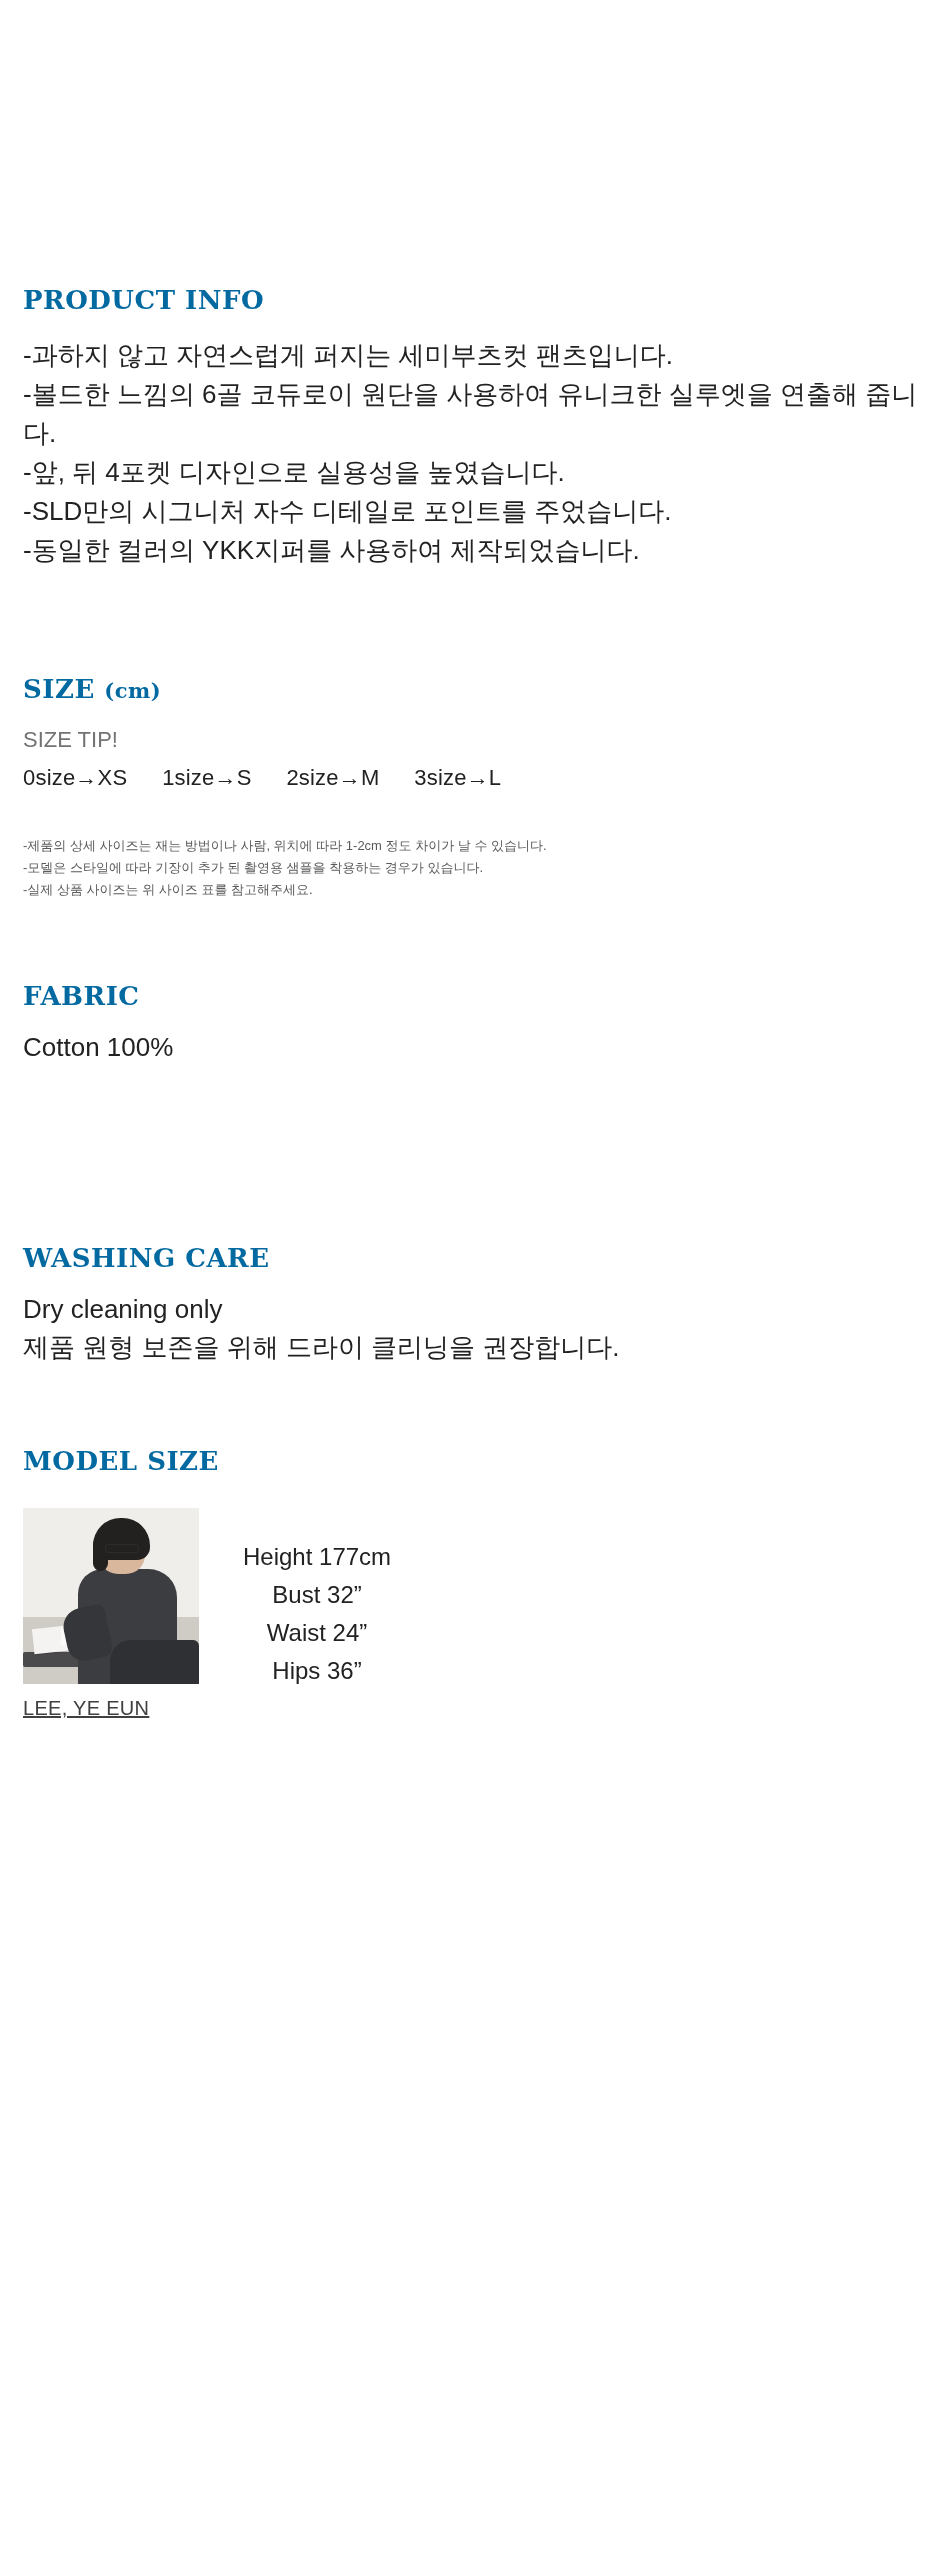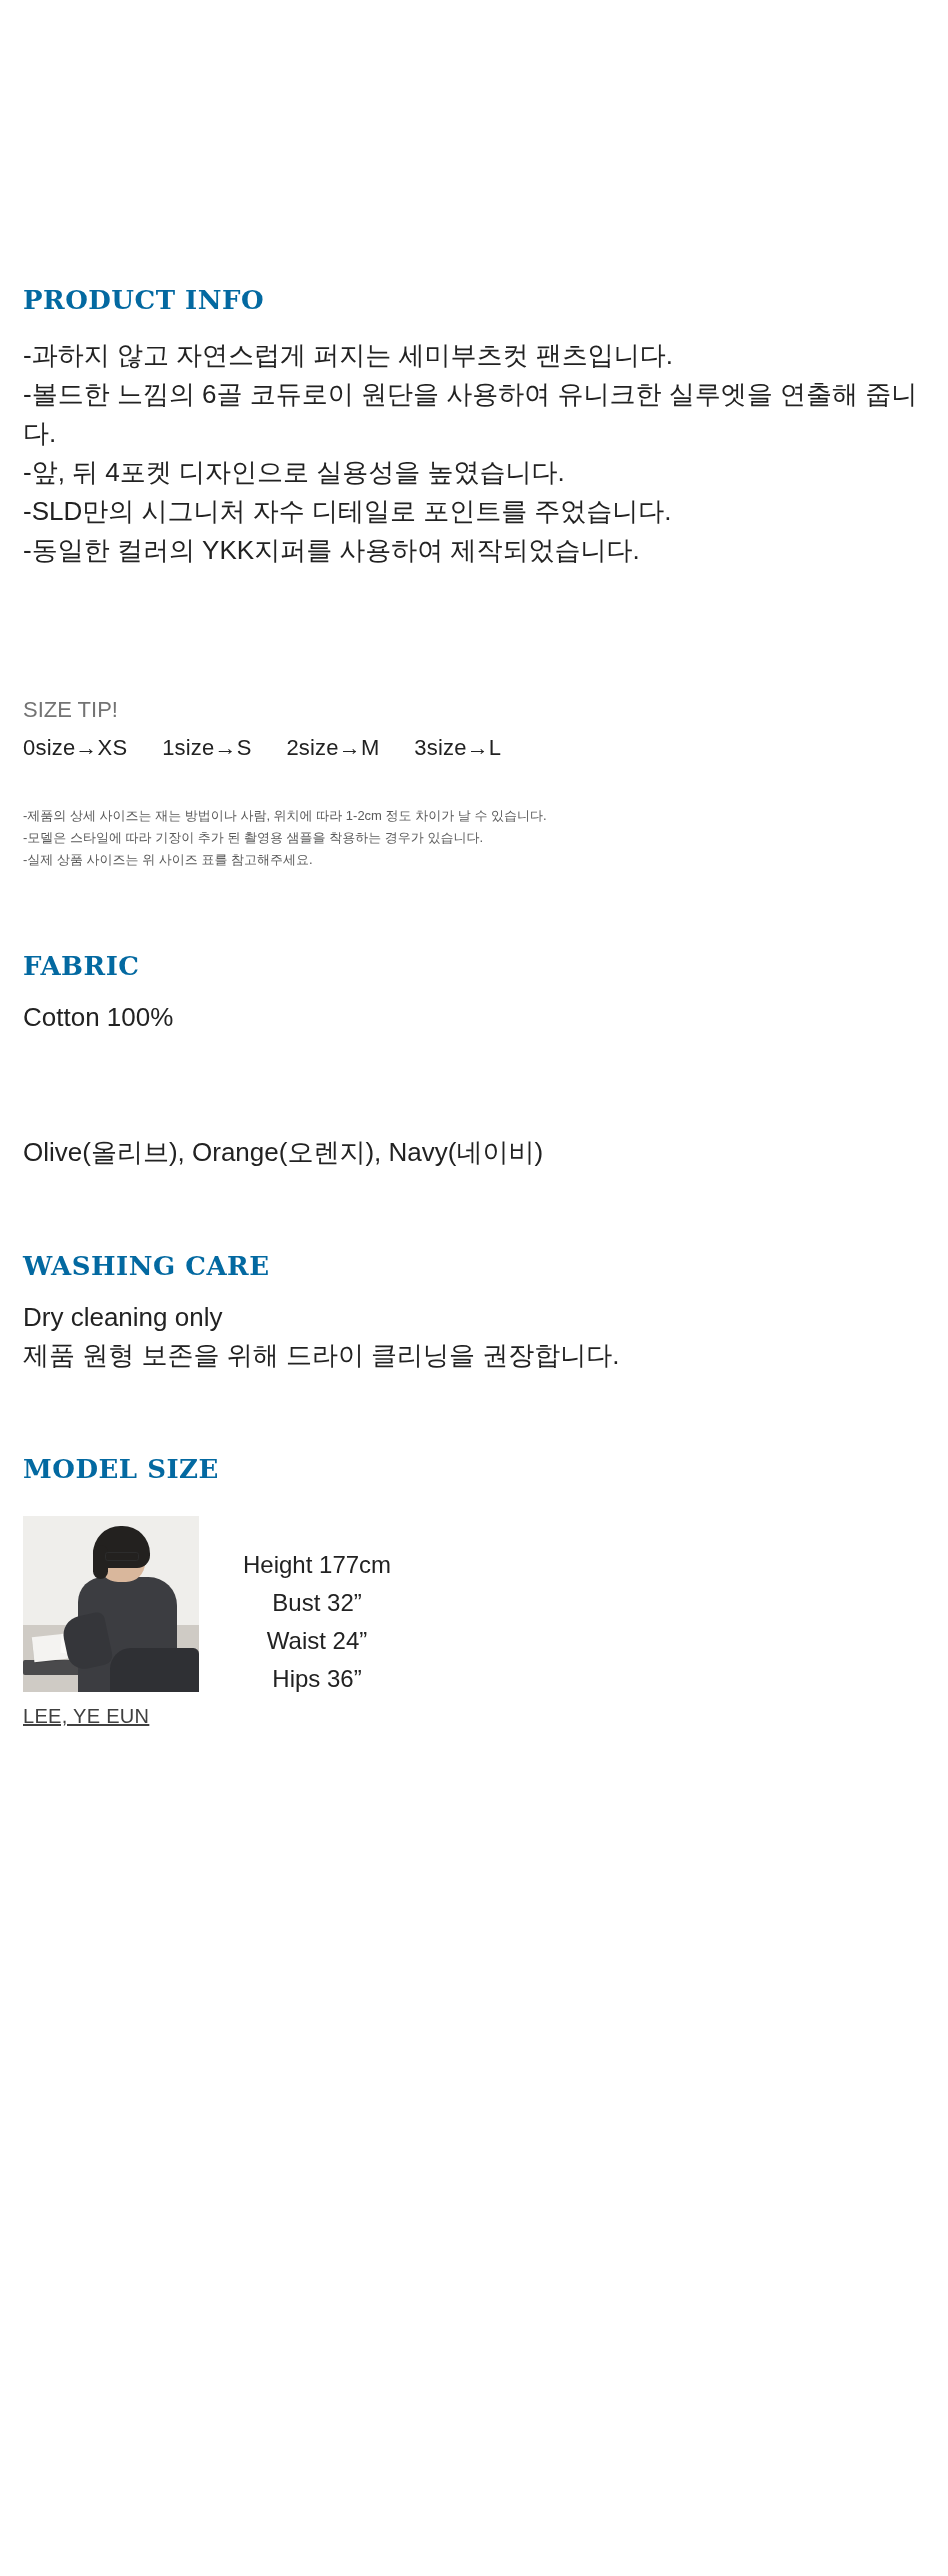--- a/index.html
+++ b/index.html
@@ -189,20 +189,24 @@
   <div id="product-info-list">
     <div class="body-line">-과하지 않고 자연스럽게 퍼지는 세미부츠컷 팬츠입니다.</div>
     <div class="body-line">-볼드한 느낌의 6골 코듀로이 원단을 사용하여 유니크한 실루엣을 연출해 줍니다.</div>
     <div class="body-line">-앞, 뒤 4포켓 디자인으로 실용성을 높였습니다.</div>
     <div class="body-line">-SLD만의 시그니처 자수 디테일로 포인트를 주었습니다.</div>
     <div class="body-line">-동일한 컬러의 YKK지퍼를 사용하여 제작되었습니다.</div>
   </div>
 
   <div class="block-gap-xl"></div>
 
+  <h2 class="section-title">
+    <span>SIZE</span>
+    <span class="unit">(cm)</span>
+  </h2>
 
   <div class="block-gap-sm"></div>
   <div class="size-tip">SIZE TIP!</div>
   <div class="size-map">
     <span>0size→XS</span>
     <span>1size→S</span>
     <span>2size→M</span>
     <span>3size→L</span>
   </div>
 
@@ -215,21 +219,20 @@
 
   <div class="block-gap-lg"></div>
 
   <h2 class="section-title">FABRIC</h2>
   <div class="block-gap-sm"></div>
   <div class="body-line">Cotton 100%</div>
 
   <div class="block-gap-lg"></div>
 
   <div class="block-gap-sm"></div>
-  <div class="body-line">Olive(올리브), Orange(오렌지), Navy(네이비)</div>
 
   <div class="block-gap-lg"></div>
 
   <h2 class="section-title">WASHING CARE</h2>
   <div class="block-gap-sm"></div>
   <div class="body-line">Dry cleaning only</div>
   <div class="body-line">제품 원형 보존을 위해 드라이 클리닝을 권장합니다.</div>
 
   <div class="block-gap-lg"></div>
 

